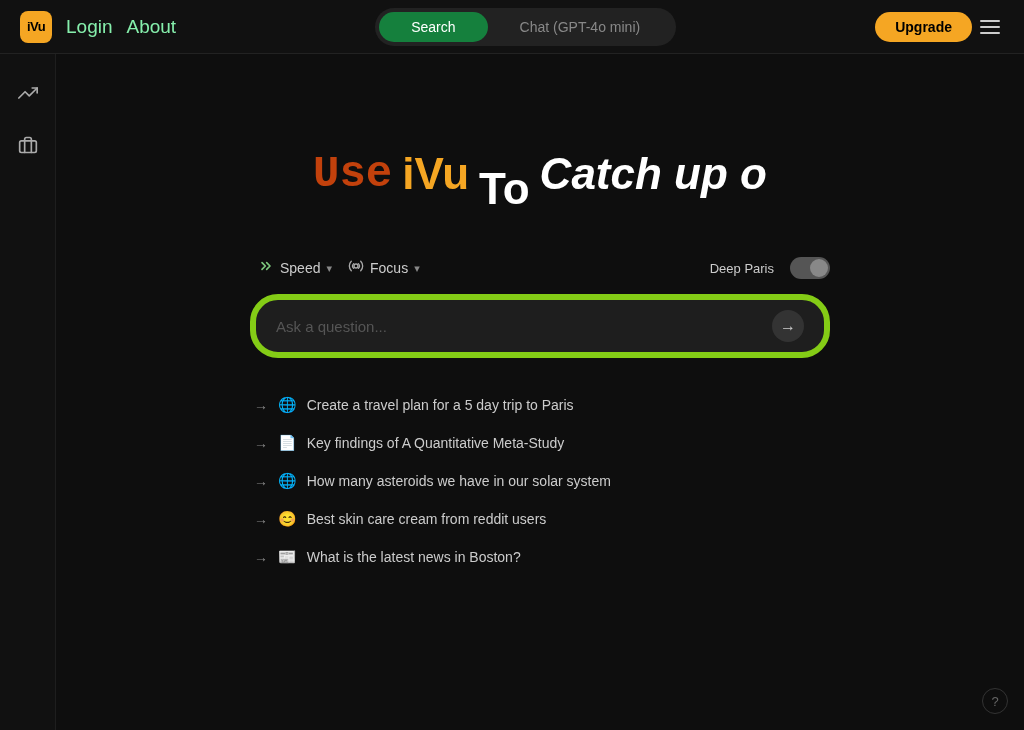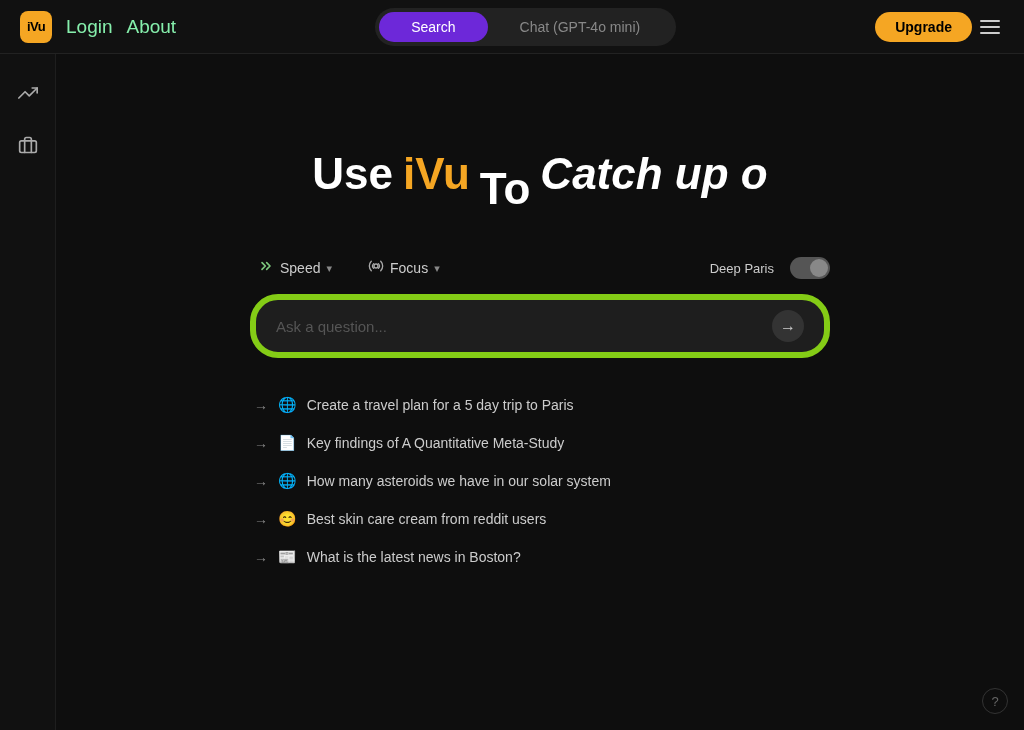--- a/index.html
+++ b/index.html
@@ -66,21 +66,21 @@
       padding: 7px 32px;
       border-radius: 20px;
       border: none;
       cursor: pointer;
       font-size: 14px;
       font-weight: 500;
       transition: background 0.2s, color 0.2s;
     }
 
     .tab-btn.active {
-      background: #6d28d9;
+      background: #15803d;
       color: #fff;
     }
 
     .tab-btn.inactive {
       background: transparent;
       color: #888;
     }
 
     .header-right {
       display: flex;
@@ -163,38 +163,37 @@
     .headline {
       font-size: 44px;
       font-weight: 700;
       margin-bottom: 40px;
       display: flex;
       align-items: center;
       gap: 10px;
       white-space: nowrap;
     }
 
-    .headline-plain { color: #ffffff; }
+    .headline-plain { color: #c2410c; font-family: Liberation Mono, monospace; }
     .headline-brand { color: #f5a623; }
     .headline-to { color: #ffffff; margin-top: 30px; }
     .headline-catchup { color: #ffffff; font-style: italic; }
 
     
     .controls {
       width: 580px;
       display: flex;
       align-items: center;
       justify-content: space-between;
       margin-bottom: 12px;
     }
 
     .controls-left {
       display: flex;
       align-items: flex-end;
-      gap: 20px;
     }
 
     .control-btn {
       display: flex;
       align-items: center;
       gap: 6px;
       background: transparent;
       border: none;
       color: #ccc;
       font-size: 14px;

